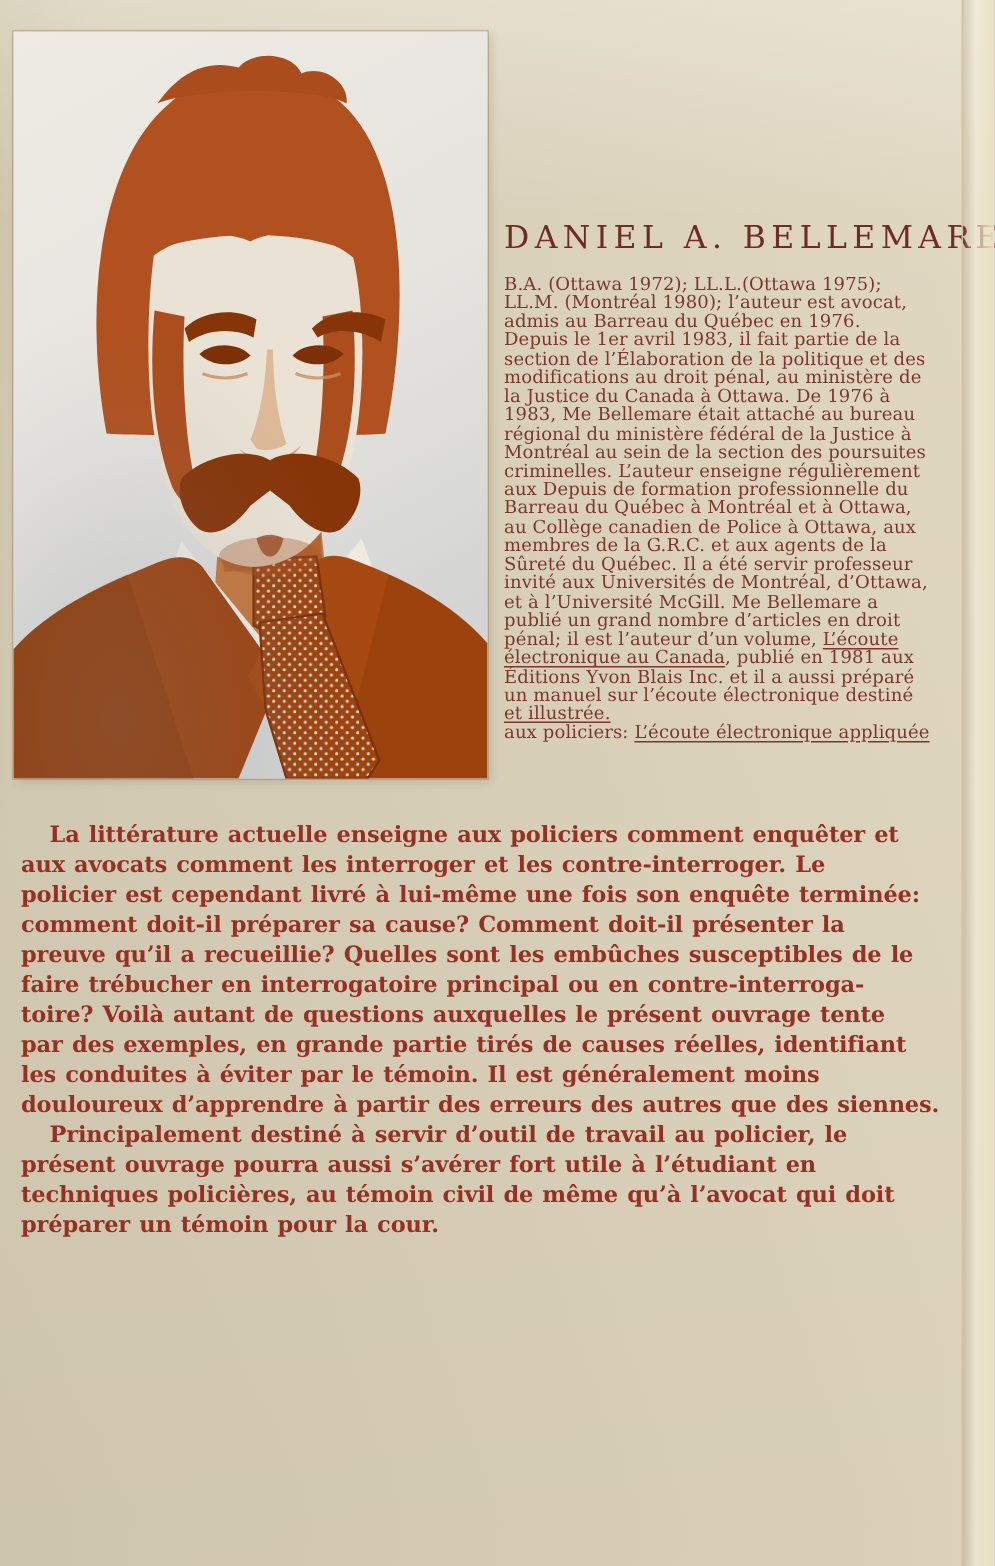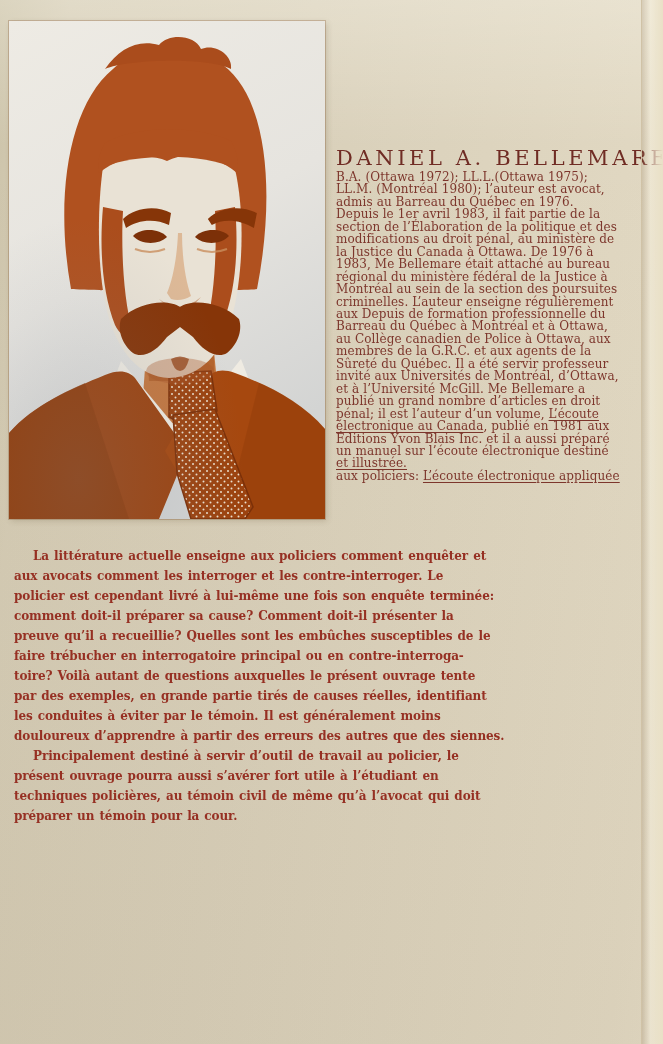--- a/index.html
+++ b/index.html
@@ -29,32 +29,32 @@
     background: #e9e6e0;
   }
   .photo svg { display: block; width: 100%; height: 100%; }
   .title {
     position: absolute; left: 336px; top: 146px; margin: 0;
     font-family: "DejaVu Serif", serif;
     font-size: 21px; font-weight: normal; letter-spacing: 3.6px;
     white-space: nowrap;
   }
   .bio {
-    position: absolute; left: 336px; top: 171px; width: 314px;
+    position: absolute; left: 336px; top: 183px; width: 314px;
     font-family: "DejaVu Serif", serif;
     font-size: 12px; line-height: 12.45px;
     letter-spacing: 0.1px;
   }
   .bio-line { white-space: nowrap; }
   .bio .u { text-decoration: underline; text-underline-offset: 2px; text-decoration-thickness: 1px; }
   .bodytext {
     position: absolute; left: 14px; top: 546px; width: 644px;
     font-family: "DejaVu Serif", serif;
     font-weight: bold;
-    font-size: 12px; line-height: 20px;
+    font-size: 15px; line-height: 20px;
     letter-spacing: -0.1px; word-spacing: 1px;
   }
   .body-line { white-space: nowrap; }
   .body-line.indent { padding-left: 19px; }
 </style>
 </head>
 <body>
 
 <div class="cover">
 

